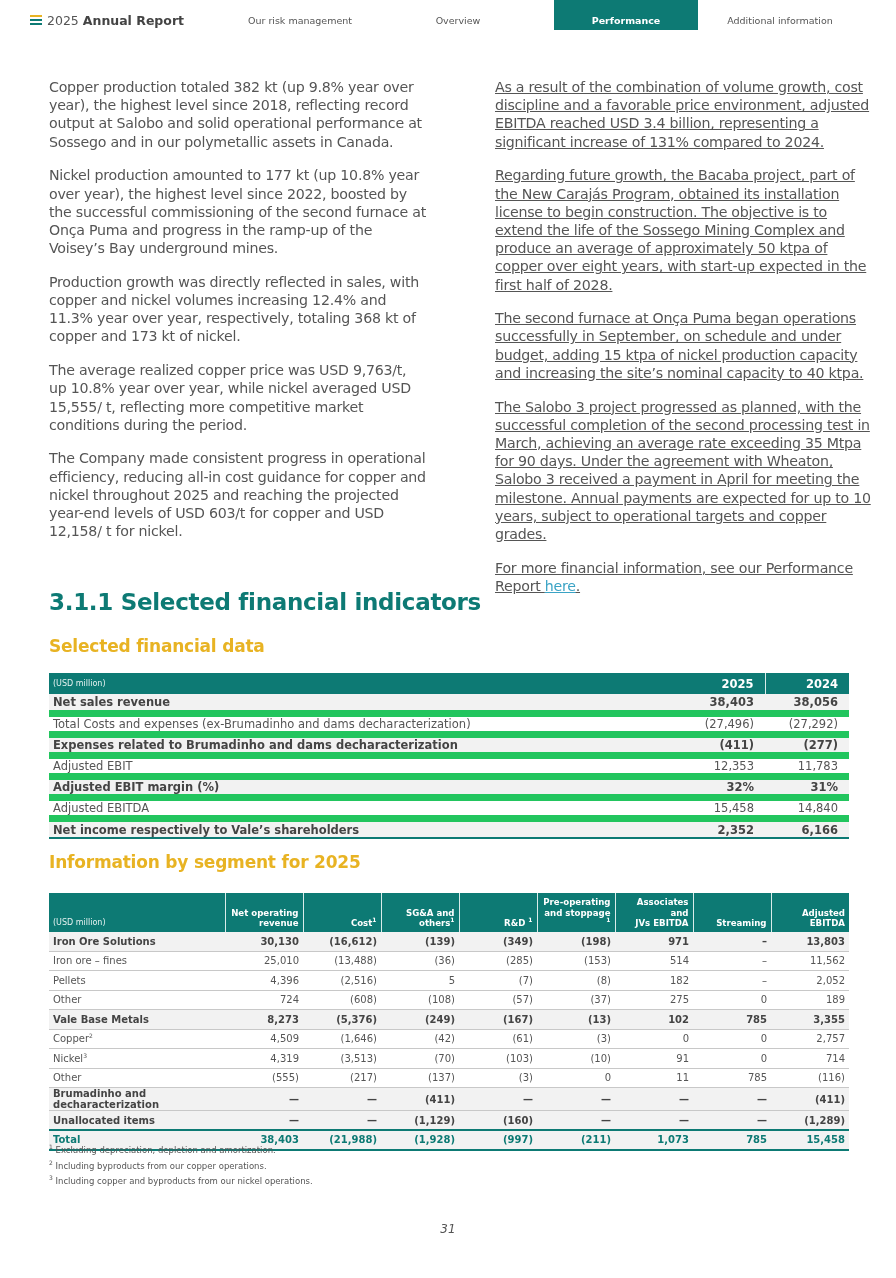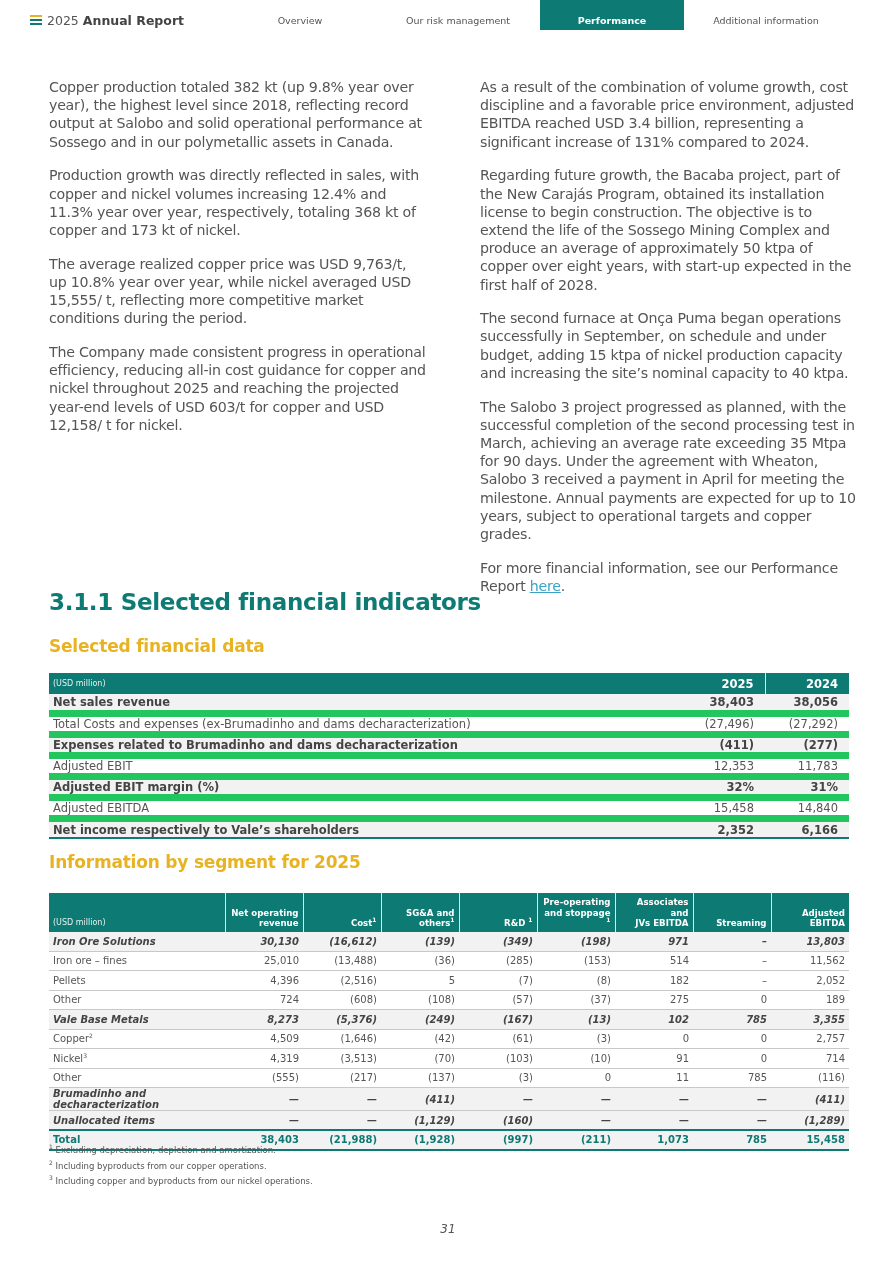--- a/index.html
+++ b/index.html
@@ -12,26 +12,26 @@
   .menu-icon { width: 12px; height: 10px; margin-right: 5px; display: inline-flex; flex-direction: column; justify-content: space-between; }
   .menu-icon span { display: block; height: 1.6px; width: 100%; }
   .menu-icon span:nth-child(1) { background: #e8b323; }
   .menu-icon span:nth-child(2) { background: #0d7a74; }
   .menu-icon span:nth-child(3) { background: #0d7a74; }
   .brand .year { margin-right: 4px; }
   .brand .bold { font-weight: bold; color: #444; }
 
   .tabs { position: absolute; top: 0; left: 220px; height: 30px; display: flex; }
   .tab { width: 160px; height: 30px; display: flex; align-items: flex-end; justify-content: center; padding-bottom: 4px; font-size: 9.5px; color: #555; cursor: pointer; margin-right: -2px; }
-  .tab.active { background: #0d7a74; color: #fff; font-weight: bold; width: 144px; margin: 0 2px 0 4px; }
+  .tab.active { background: #0d7a74; color: #fff; font-weight: bold; width: 144px; margin: 0 2px 0 18px; }
 
   
   .col { position: absolute; top: 78px; width: 380px; font-size: 14.2px; line-height: 18.2px; color: #555; }
   .col.left { left: 49px; width: 378px; }
-  .col.right { left: 480px; width: 378px; }
+  .col.right { left: 495px; width: 378px; text-decoration: underline; }
   .col p { margin-bottom: 15.5px; letter-spacing: -0.25px; }
   .col a { color: #3aa3c5; text-decoration: underline; }
 
   h1.section-title { position: absolute; left: 49px; top: 589px; font-size: 23px; color: #0d7a74; font-weight: bold; letter-spacing: -0.3px; }
   h2.sub { position: absolute; left: 49px; font-size: 17px; color: #e8b323; font-weight: bold; letter-spacing: -0.2px; }
   h2.sub.a { top: 636px; }
   h2.sub.b { top: 852px; }
 
   
   table { border-collapse: collapse; font-size: 11.5px; }
@@ -46,21 +46,21 @@
   .fin tr.last td { border-bottom: 2px solid #0d7a74; }
 
   
   .seg { position: absolute; left: 49px; top: 893px; width: 800px; font-size: 10px; }
   .seg thead th { background: #0d7a74; color: #fff; font-weight: bold; font-size: 8.6px; line-height: 10.5px; text-align: right; vertical-align: bottom; padding: 4px 4px 3px 4px; height: 29px; border-right: 1px solid #d9ecea; }
   .seg thead th:last-child { border-right: none; }
   .seg thead th.lbl { text-align: left; font-weight: normal; font-size: 8px; color: #e6f2f1; width: 176px; }
   .seg thead th.c { width: 78px; }
   .seg td { height: 19.5px; border-bottom: 1px solid #c8c8c8; padding: 0 4px; text-align: right; color: #555; }
   .seg td.lbl { text-align: left; }
-  .seg tr.bold td { background: #f2f2f2; font-weight: bold; color: #444; font-style: italic; }
+  .seg tr.bold td { background: #f2f2f2; font-weight: bold; color: #444; }
   .seg tr.pre-total td { border-bottom: 2px solid #0d7a74; }
   .seg tr.total td { background: #f2f2f2; font-weight: bold; color: #0d7a74; border-bottom: 2px solid #0d7a74; }
   sup { font-size: 6px; vertical-align: super; line-height: 0; }
 
   .footnotes { position: absolute; left: 49px; top: 1143px; font-size: 8.5px; line-height: 15.5px; color: #555; }
   .footnotes sup { font-size: 6px; }
 
   .page-num { position: absolute; left: 0; width: 896px; top: 1222px; text-align: center; font-size: 12px; font-style: italic; color: #555; }
 </style>
 </head>
@@ -70,29 +70,30 @@
   <div class="brand">
     <span class="menu-icon">
         <span></span>
         <span></span>
         <span></span>
       </span>
     <span class="year">2025</span>
     <span class="bold">Annual Report</span>
   </div>
   <div class="tabs">
+    <div class="tab">Our risk management</div>
     <div class="tab">Overview</div>
-    <div class="tab">Our risk management</div>
     <div class="tab active">Performance</div>
     <div class="tab">Additional information</div>
   </div>
 </div>
 
 <div class="col left">
   <p>Copper production totaled 382 kt (up 9.8% year over year), the highest level since 2018, reflecting record output at Salobo and solid operational performance at Sossego and in our polymetallic assets in Canada.</p>
+  <p>Nickel production amounted to 177 kt (up 10.8% year over year), the highest level since 2022, boosted by the successful commissioning of the second furnace at Onça Puma and progress in the ramp-up of the Voisey’s Bay underground mines.</p>
   <p>Production growth was directly reflected in sales, with copper and nickel volumes increasing 12.4% and 11.3% year over year, respectively, totaling 368 kt of copper and 173 kt of nickel.</p>
   <p>The average realized copper price was USD 9,763/t, up 10.8% year over year, while nickel averaged USD 15,555/ t, reflecting more competitive market conditions during the period.</p>
   <p>The Company made consistent progress in operational efficiency, reducing all-in cost guidance for copper and nickel throughout 2025 and reaching the projected year-end levels of USD 603/t for copper and USD 12,158/ t for nickel.</p>
 </div>
 <div class="col right">
   <p>As a result of the combination of volume growth, cost discipline and a favorable price environment, adjusted EBITDA reached USD 3.4 billion, representing a significant increase of 131% compared to 2024.</p>
   <p>Regarding future growth, the Bacaba project, part of the New Carajás Program, obtained its installation license to begin construction. The objective is to extend the life of the Sossego Mining Complex and produce an average of approximately 50 ktpa of copper over eight years, with start-up expected in the first half of 2028.</p>
   <p>The second furnace at Onça Puma began operations successfully in September, on schedule and under budget, adding 15 ktpa of nickel production capacity and increasing the site’s nominal capacity to 40 ktpa.</p>
   <p>The Salobo 3 project progressed as planned, with the successful completion of the second processing test in March, achieving an average rate exceeding 35 Mtpa for 90 days. Under the agreement with Wheaton, Salobo 3 received a payment in April for meeting the milestone. Annual payments are expected for up to 10 years, subject to operational targets and copper grades.</p>
   <p><span>For more financial information, see our Performance Report </span><a>here</a><span>.</span></p>

